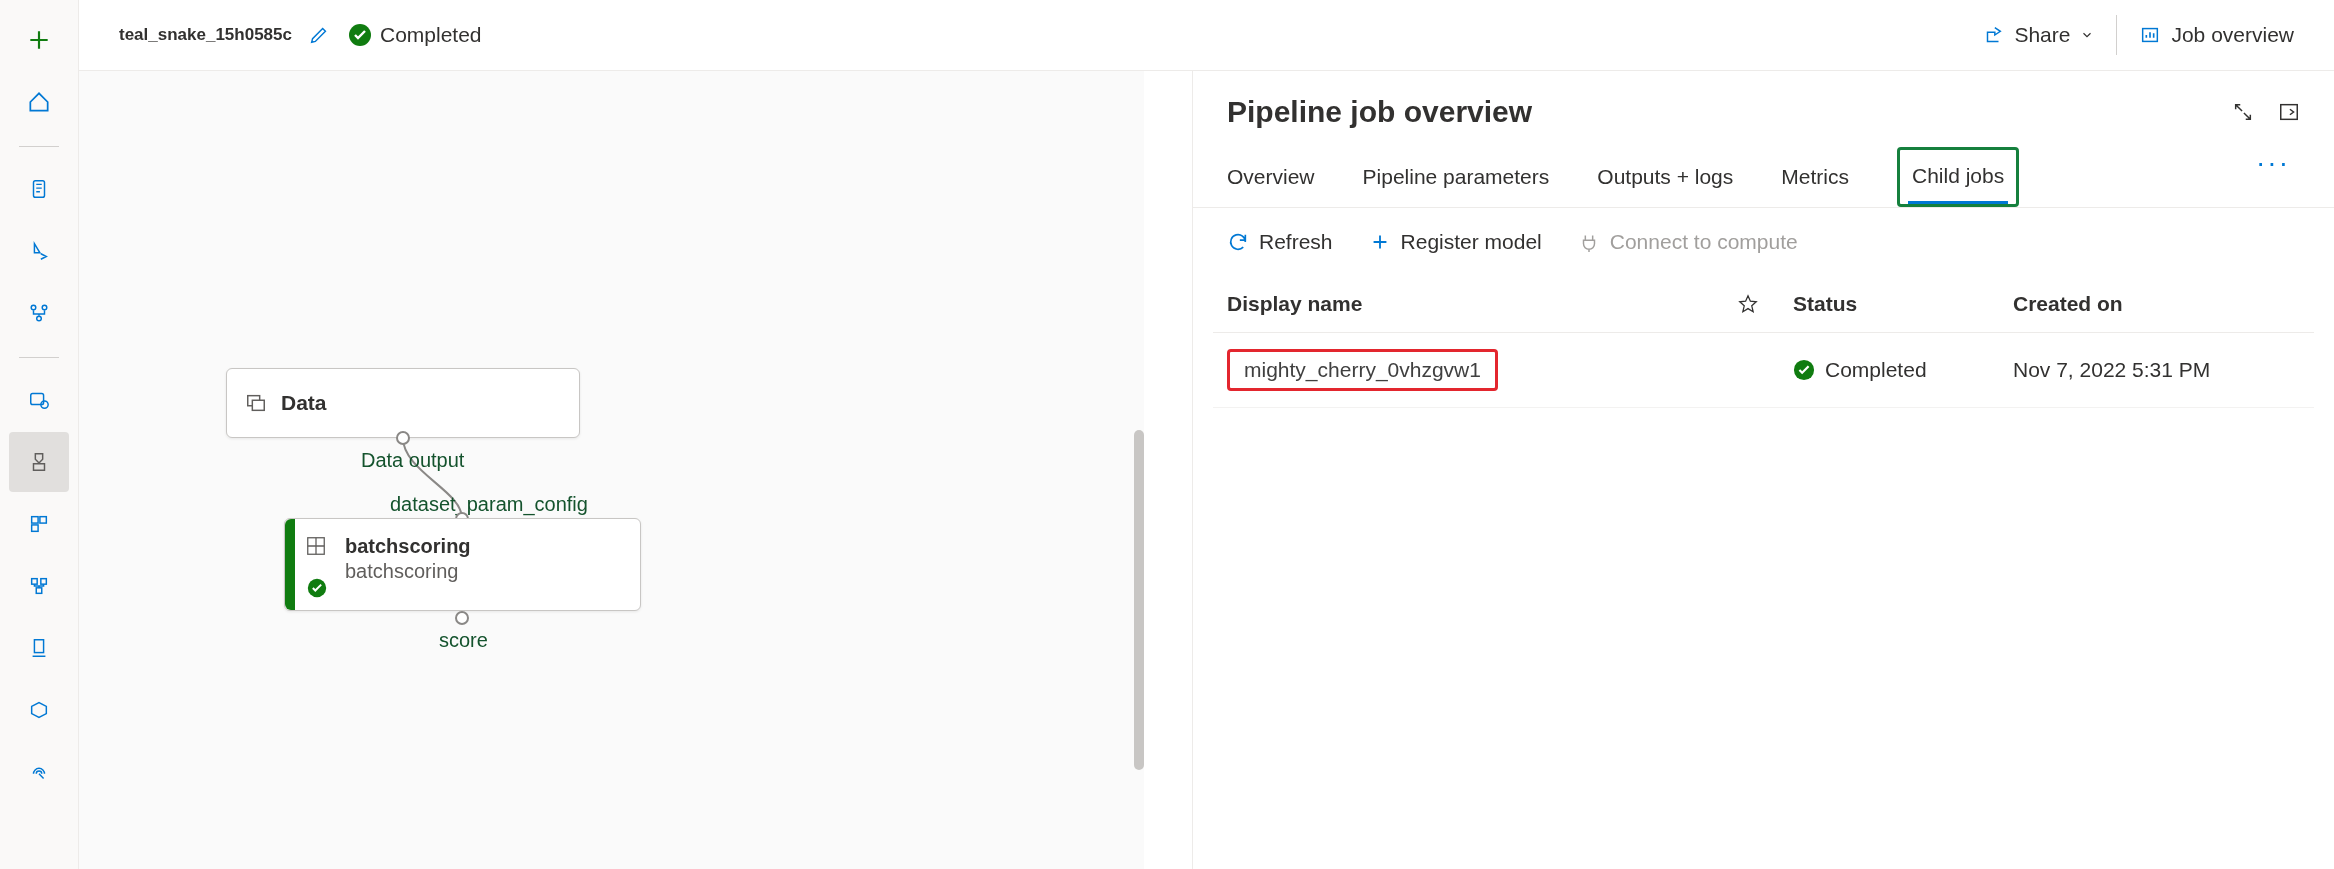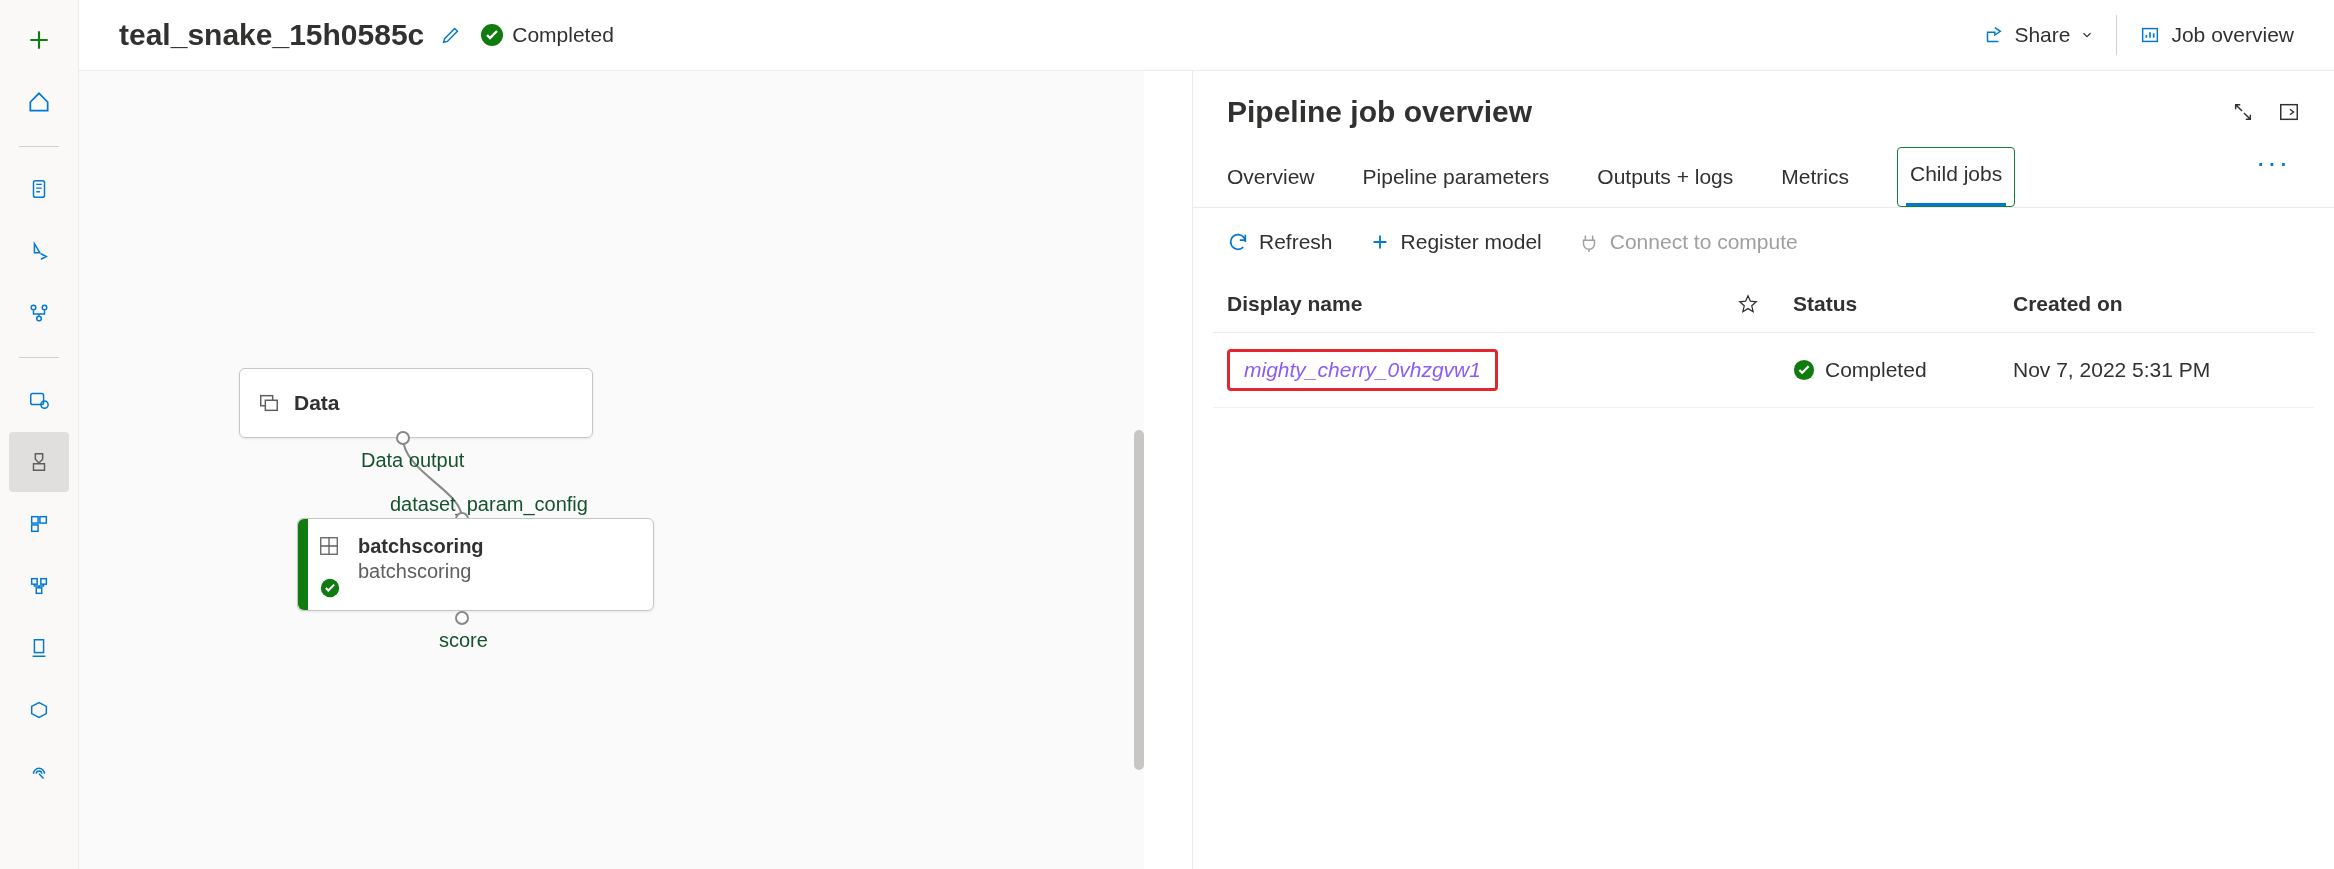--- a/index.html
+++ b/index.html
@@ -43,21 +43,21 @@
   display: flex;
   flex-direction: column;
 }
 .topbar {
   height: 71px;
   border-bottom: 1px solid #edebe9;
   display: flex;
   align-items: center;
   padding: 0 30px 0 40px;
 }
-.job-title { font-size: 30px; font-weight: 600; margin-right: 16px; }
+.job-title { font-size: 17px; font-weight: 600; margin-right: 16px; }
 .edit-icon { margin-right: 18px; cursor: pointer; }
 .status-badge { display: flex; align-items: center; gap: 8px; font-size: 21px; }
 .topbar-right { margin-left: auto; display: flex; align-items: center; gap: 12px; }
 .share-btn, .overview-btn {
   display: flex; align-items: center; gap: 10px; font-size: 21px;
   cursor: pointer; padding: 6px 10px;
 }
 .topbar-divider { width: 1px; height: 40px; background: #d2d0ce; }
 
 
@@ -68,21 +68,20 @@
   background: #fafafa;
 }
 
 
 .node {
   position: absolute;
   background: #fff;
   border: 1px solid #c8c6c4;
   border-radius: 6px;
   box-shadow: 0 1px 3px rgba(0,0,0,0.08);
-  margin-left: 13px;
 }
 .node-data {
   left: 147px; top: 297px; width: 354px; height: 70px;
   display: flex; align-items: center; padding: 0 18px; gap: 14px;
   font-size: 21px; font-weight: 600;
 }
 .node-batch {
   left: 205px; top: 447px; width: 357px; height: 93px;
   display: flex;
 }
@@ -119,42 +118,42 @@
   display: flex; gap: 48px; padding: 0 34px;
   border-bottom: 1px solid #edebe9; 
 }
 .tab {
   padding: 18px 0; font-size: 21px; cursor: pointer; position: relative;
 }
 .tab.active::after {
   content: ""; position: absolute; bottom: 0; left: 8px; right: 8px;
   height: 3px; background: #0078d4;
 }
-.tab.highlighted { border: 1px solid #15803d; border-radius: 4px; padding: 14px 12px; }
+.tab.highlighted { border: 3px solid #15803d; border-radius: 4px; padding: 14px 12px; }
 .tabs .more { margin-left: auto; font-size: 28px; letter-spacing: 2px; color: #0078d4; cursor: pointer; padding: 0 10px; }
 
 .toolbar {
   display: flex; gap: 36px; padding: 22px 34px; align-items: center;
 }
 .toolbar-btn { display: flex; align-items: center; gap: 10px; font-size: 21px; cursor: pointer; }
 .toolbar-btn.disabled { color: #a19f9d; cursor: default; }
 
 .table {
   padding: 0 20px;
 }
 .thead, .trow {
   display: flex; align-items: center; padding: 16px 14px;
 }
 .thead { border-bottom: 1px solid #edebe9; font-weight: 600; font-size: 21px; }
 .trow { font-size: 21px; border-bottom: 1px solid #f3f2f1; }
 .col-name { flex: 0 0 510px; display: flex; align-items: center; gap: 12px; }
 .col-star { flex: 0 0 56px; }
 .col-status { flex: 0 0 220px; display: flex; align-items: center; gap: 10px; }
 .col-date { flex: 1; }
-.link { color: #8b5cf6; cursor: pointer; font-style: italic; }
+.link { color: #404040; cursor: pointer; }
 .highlight-box { border: 3px solid #e3262e; border-radius: 4px; padding: 6px 14px; display: inline-block; }
 
 svg { display: block; }
 .ic { width: 22px; height: 22px; }
 .ic-lg { width: 26px; height: 26px; }
 
 .scroll-indicator {
   position: absolute; right: 0; top: 45%; width: 10px; height: 340px;
   background: #c8c6c4; border-radius: 5px;
 }

